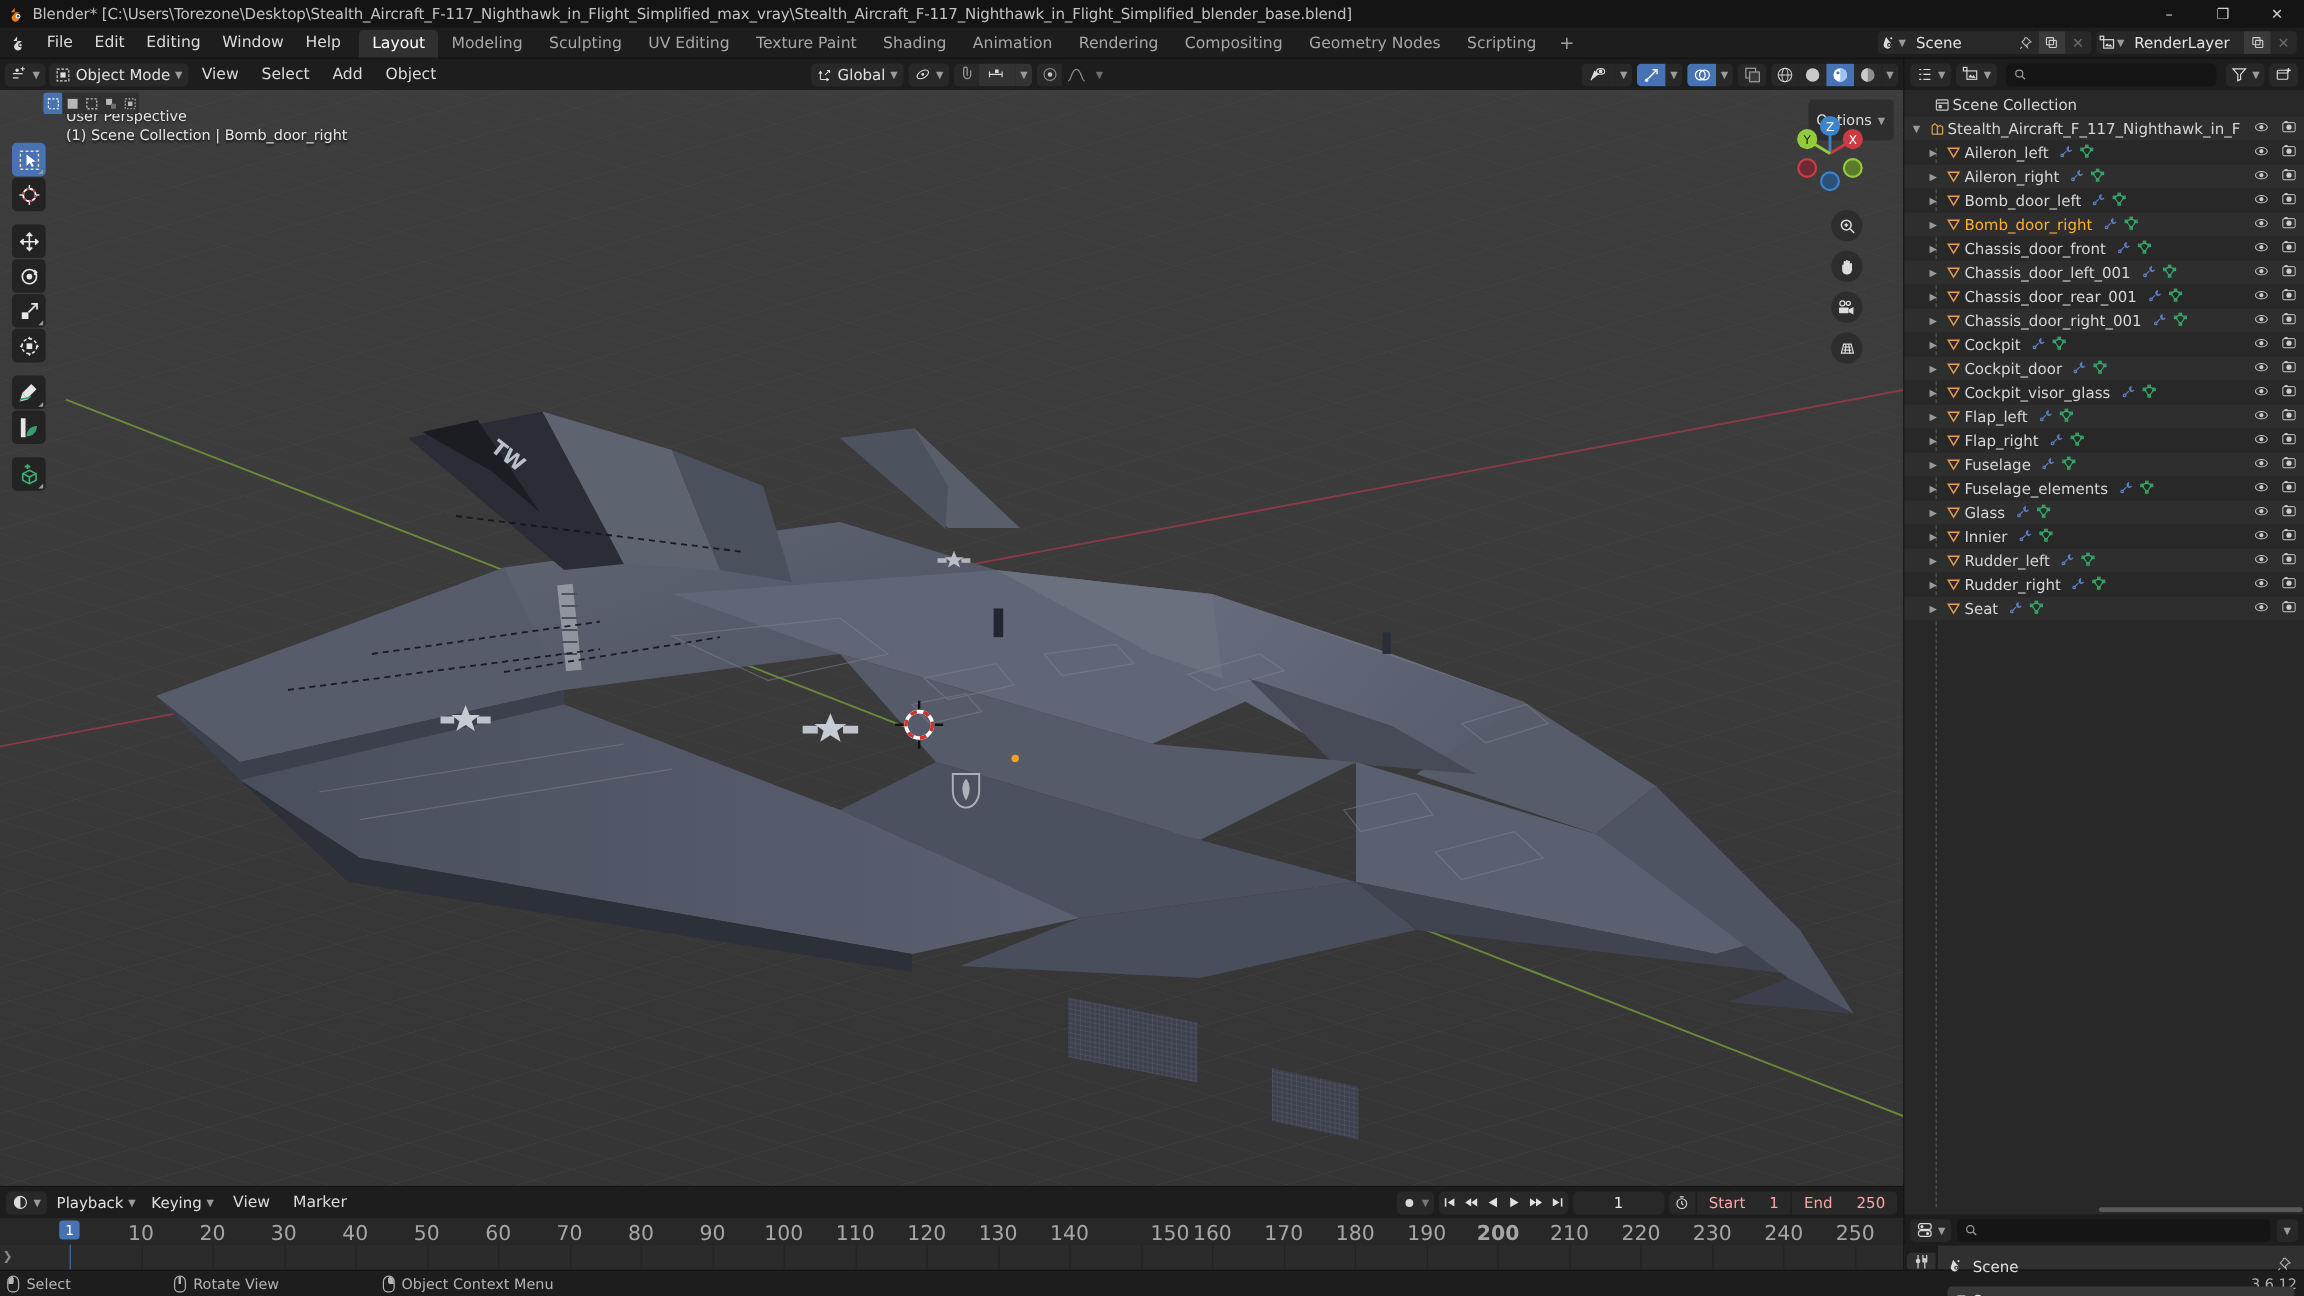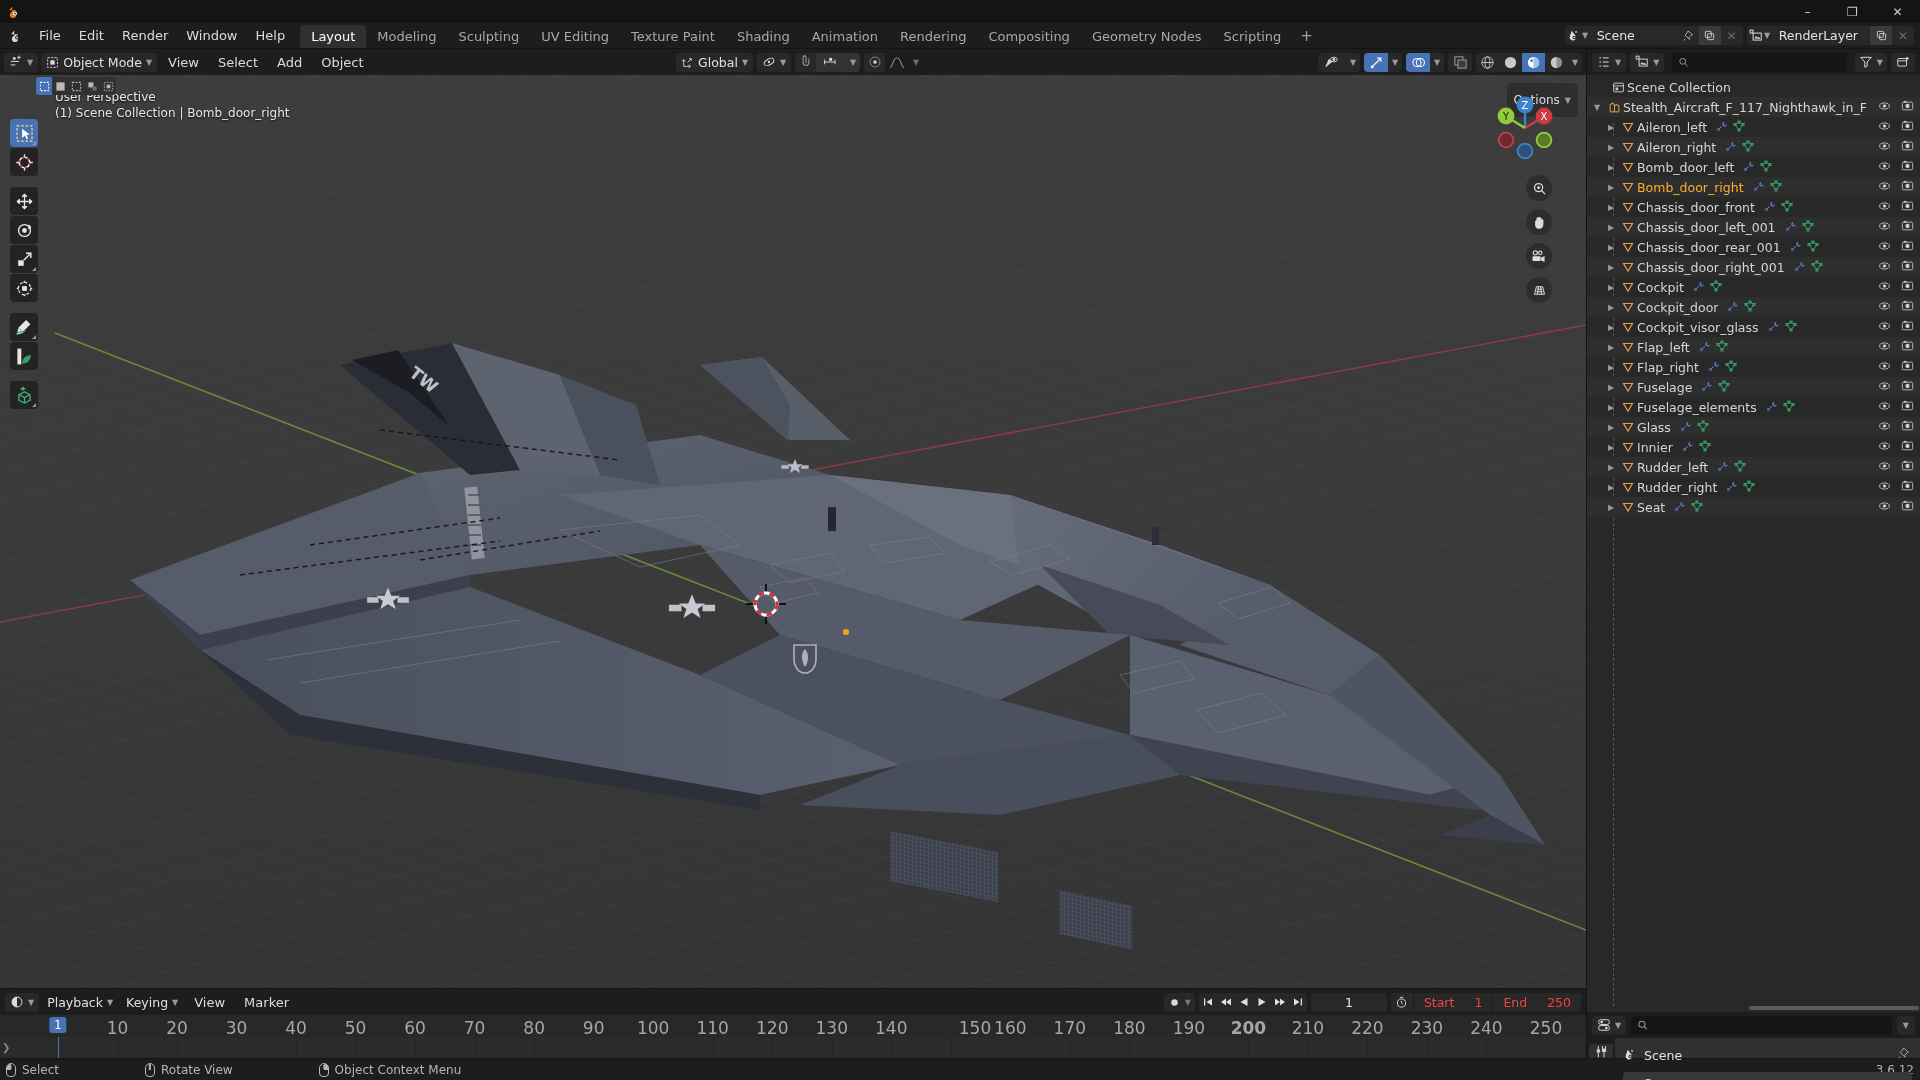--- a/index.html
+++ b/index.html
@@ -121,21 +121,21 @@
   .tl-header { height: 26px; display: flex; align-items: center; gap: 3px; padding: 0 5px; flex:0 0 26px;}
   .tl-right { margin-left: auto; display: flex; align-items: center; gap: 4px; }
   .play-grp { display: flex; height: 19px; background: #282828; border-radius: 4px; overflow: hidden; }
   .play-grp > div { width: 18px; display: flex; align-items: center; justify-content: center; color: #d8d8d8; }
   .frame-field {
     height: 19px; background: #282828; border-radius: 4px; min-width: 76px;
     display: flex; align-items: center; justify-content: center; font-size: 12.5px; color: #e8e8e8;
   }
   .range-grp { display: flex; height: 19px; background: #282828; border-radius: 4px; align-items: center; }
   .range-grp .ic { width: 22px; display:flex; align-items:center; justify-content:center;}
-  .range-cell { display: flex; align-items: center; gap: 20px; padding: 0 10px; font-size: 12.5px; color:#ef4444;
+  .range-cell { display: flex; align-items: center; gap: 20px; padding: 0 10px; font-size: 12.5px; color:#fca5a5;
     border-left: 1px solid #1d1d1d; height:19px;}
   .tl-ruler { flex: 0 0 22px; background: #282828; position: relative; overflow: hidden; }
   .tick { position: absolute; top: 3px; font-size: 17px; color: #a6a6a6; transform: translateX(-50%); }
   .tl-body { flex: 1 1 auto; background: #2b2b2b; position: relative; overflow:hidden; }
   .tl-gridline { position:absolute; top:0; bottom:0; width:1px; background:#242424; }
   .playhead { position: absolute; top: 0; bottom: 0; width: 1px; background: #4772b3; }
   .playhead-lbl {
     position: absolute; top: 2px; height: 16px; background: #4772b3; border-radius: 3px;
     color: #fff; font-size: 11.5px; display: flex; align-items: center; justify-content: center;
     padding: 0 5px; transform: translateX(-50%); z-index: 3;
@@ -193,38 +193,39 @@
 <body>
 
 <div class="app">
 
   <div class="titlebar">
     <svg class="blender-logo" viewBox="0 0 24 24">
       <path d="M10 4l-5 6h6l-3 3.5a5 5 0 108 3.2 5 5 0 00-2.2-4.2l2.7-2.5H10z" fill="#e87d0d"></path>
       <circle cx="14.5" cy="15.2" r="3.1" fill="#ffffff"></circle>
       <circle cx="14.5" cy="15.2" r="1.7" fill="#265787"></circle>
     </svg>
+    <span class="title-text">Blender* [C:\Users\Torezone\Desktop\Stealth_Aircraft_F-117_Nighthawk_in_Flight_Simplified_max_vray\Stealth_Aircraft_F-117_Nighthawk_in_Flight_Simplified_blender_base.blend]</span>
     <div class="win-btns">
       <div class="win-btn">–</div>
       <div class="win-btn">❐</div>
       <div class="win-btn close">✕</div>
     </div>
   </div>
 
   <div class="topbar">
     <div class="tb-icon">
       <svg width="15" height="15" viewBox="0 0 24 24">
         <path d="M10 4l-5 6h6l-3 3.5a5 5 0 108 3.2 5 5 0 00-2.2-4.2l2.7-2.5H10z" fill="#d8d8d8"></path>
         <circle cx="14.5" cy="15.2" r="3.1" fill="#1d1d1d"></circle>
         <circle cx="14.5" cy="15.2" r="1.6" fill="#d8d8d8"></circle>
       </svg>
     </div>
     <div class="menu-item">File</div>
     <div class="menu-item">Edit</div>
-    <div class="menu-item">Render</div>
+    <div class="menu-item">Editing</div>
     <div class="menu-item">Window</div>
     <div class="menu-item">Help</div>
 
     <div class="ws-tabs">
       <div class="ws-tab active">Layout</div>
       <div class="ws-tab">Modeling</div>
       <div class="ws-tab">Sculpting</div>
       <div class="ws-tab">UV Editing</div>
       <div class="ws-tab">Texture Paint</div>
       <div class="ws-tab">Shading</div>

